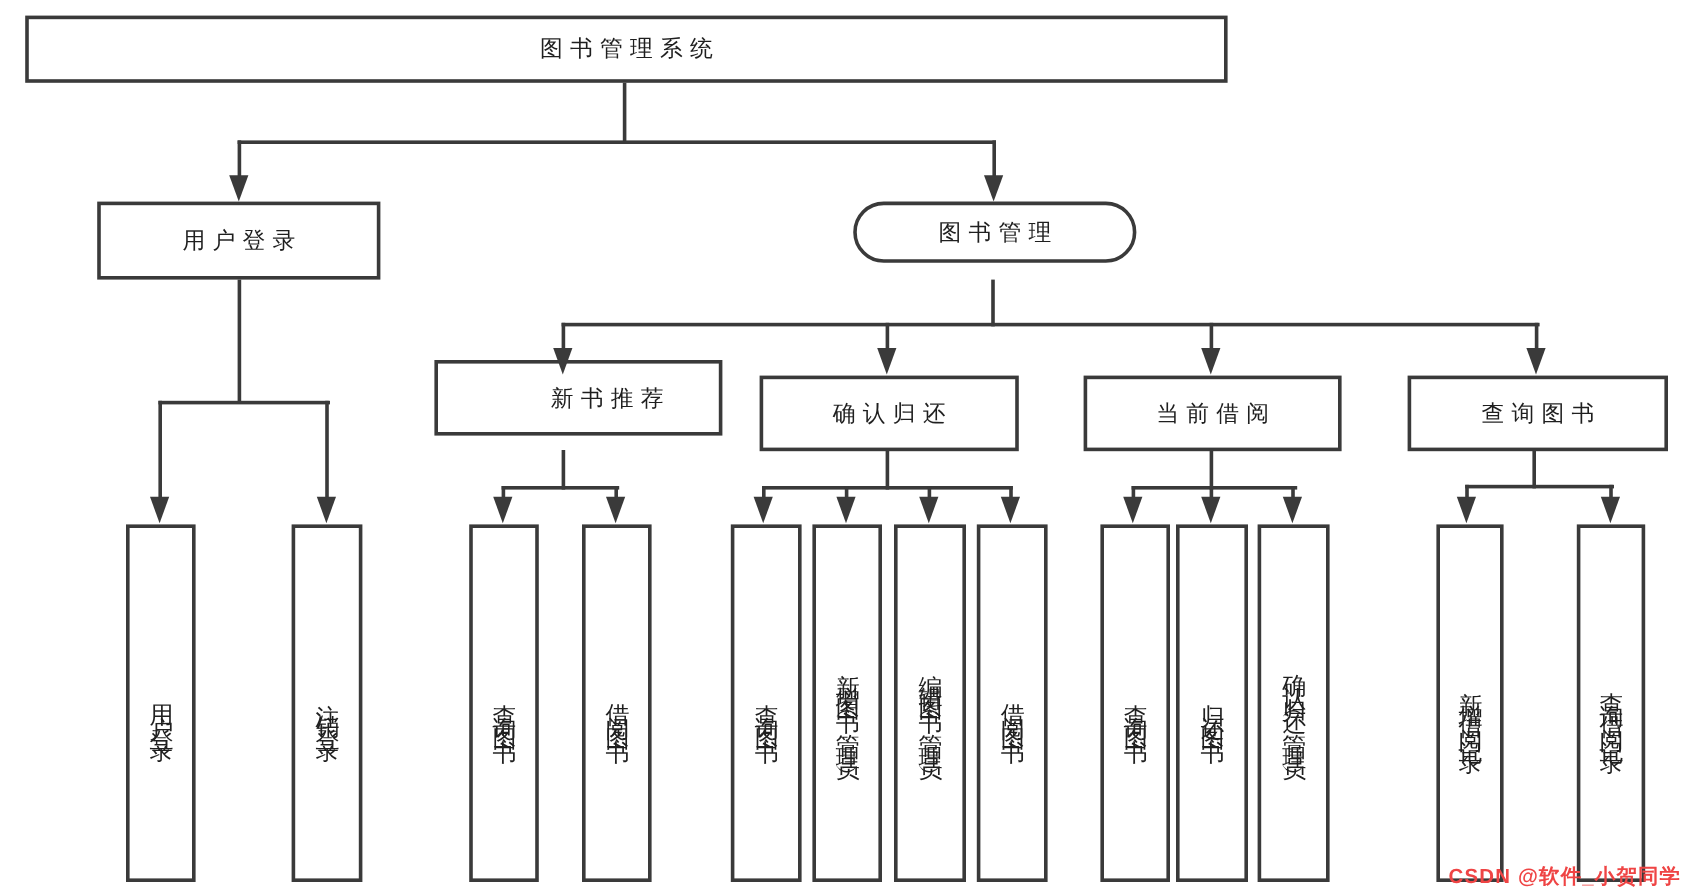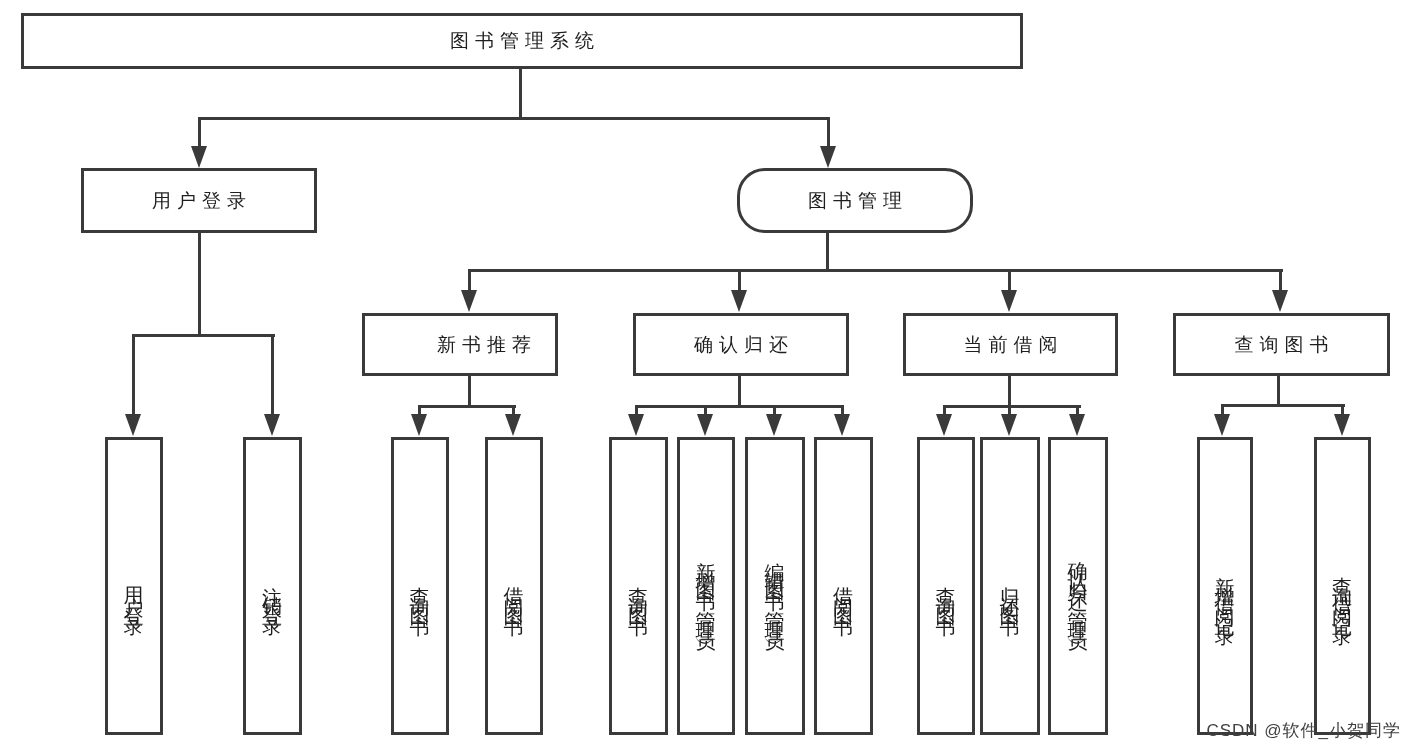--- a/index.html
+++ b/index.html
@@ -42,41 +42,42 @@
     width: 0; height: 0;
     border-left: 8px solid transparent;
     border-right: 8px solid transparent;
     border-top: 22px solid #3a3a3a;
   }
   .watermark {
     position: absolute;
     right: 4px;
     bottom: 5px;
     font-size: 17px;
-    color: #404040;
+    color: #ef4444;
     letter-spacing: 1px;
+    font-weight: bold;
   }
 </style>
 </head>
 <body>
 
 <div class="stage">
 
   <div class="node" style="left:21px; top:13px; width:1002px; height:56px;align-items:center;">
     <span class="lbl">图书管理系统</span>
   </div>
 
   <div class="node" style="left:81px; top:168px; width:236px; height:65px;">
     <span class="lbl">用户登录</span>
   </div>
-  <div class="node" style="left:737px; top:168px; width:236px; height:65px;border-radius:28px;">
+  <div class="node" style="left:711px; top:168px; width:236px; height:51px;border-radius:28px;">
     <span class="lbl">图书管理</span>
   </div>
 
-  <div class="node" style="left:362px; top:313px; width:196px; height:63px;padding-left:48px;">
+  <div class="node" style="left:362px; top:300px; width:240px; height:63px;padding-left:48px;">
     <span class="lbl">新书推荐</span>
   </div>
   <div class="node" style="left:633px; top:313px; width:216px; height:63px;">
     <span class="lbl">确认归还</span>
   </div>
   <div class="node" style="left:903px; top:313px; width:215px; height:63px;">
     <span class="lbl">当前借阅</span>
   </div>
   <div class="node" style="left:1173px; top:313px; width:217px; height:63px;">
     <span class="lbl">查询图书</span>

